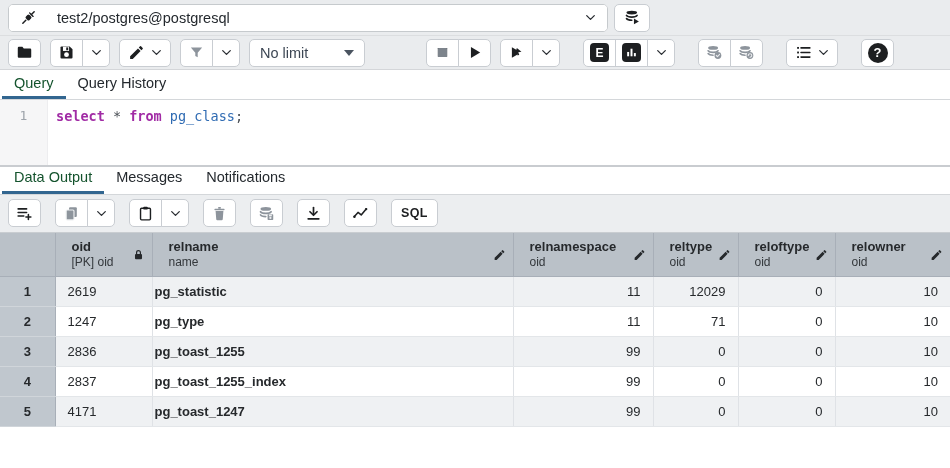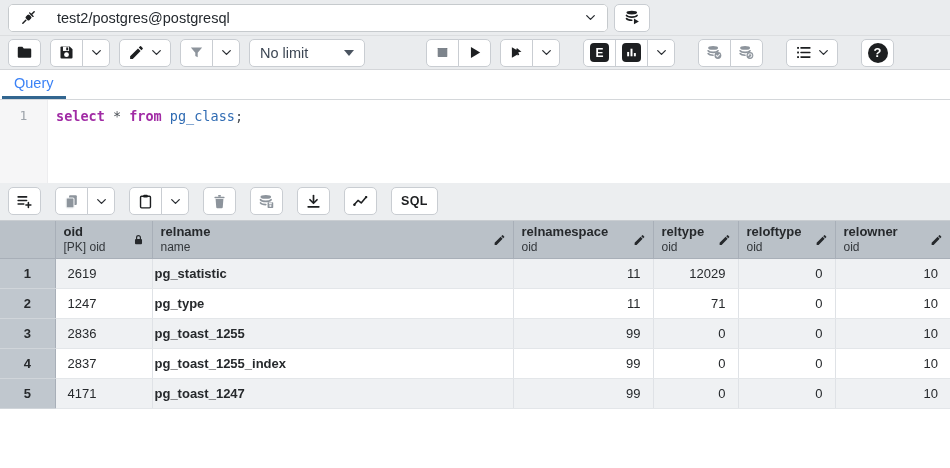--- a/index.html
+++ b/index.html
@@ -76,21 +76,21 @@
   
   .tabbar {
     height:30px; flex:0 0 30px; background:#fff; border-bottom:1px solid #d4d7da;
     display:flex; align-items:flex-end; padding:0 2px;
   }
   .tab {
     padding:0 12px; height:30px; display:flex; align-items:center;
     font-size:14.5px; color:#24292e; cursor:pointer;
     border-bottom:3px solid transparent;
   }
-  .tab.active { color:#3b82f6; border-bottom-color:#326690;margin-top:16px; }
+  .tab.active { color:#14532d; border-bottom-color:#326690;margin-top:16px; }
   
   .editor { flex:1 1 auto; display:flex; background:#fff; cursor:text; overflow:hidden; }
   .gutter {
     width:48px; flex:0 0 48px; background:#f6f6f7; border-right:1px solid #ededef;
     padding-top:8px; text-align:center;
     font-family:"DejaVu Sans Mono", monospace; font-size:13px; color:#9ea4ab;
   }
   .code-area { flex:1; padding:8px 0 0 8px;
     font-family:"DejaVu Sans Mono", monospace; font-size:13.5px; color:#3a3f44; }
   .code-line { white-space:pre; }
@@ -103,23 +103,23 @@
     height:38px; flex:0 0 38px; background:#eceef0;
     border-bottom:1px solid #c9cdd1;
     display:flex; align-items:center; padding:0 8px; gap:14px;
   }
   .sql-btn { font-size:12.5px; font-weight:bold; letter-spacing:0.3px; padding:0 9px; }
   
   .grid-wrap { flex:1 1 auto; overflow:hidden; background:#fff; }
   table.grid { border-collapse:collapse; table-layout:fixed; width:950px; font-size:13px; }
   .grid th, .grid td { overflow:hidden; white-space:nowrap; }
   .grid thead th {
-    background:#bac1c8; height:38px; vertical-align:middle;
+    background:#bac1c8; height:44px; vertical-align:middle;
     border-right:1px solid #a8afb8; border-bottom:1px solid #a8afb8;
-    text-align:left; position:relative; padding:2px 8px; cursor:pointer;
+    text-align:left; position:relative; padding:2px 16px; cursor:pointer;
   }
   .grid thead th.rownum-h { background:#bac1c8; }
   .hname { font-size:13px; font-weight:bold; color:#26292c; line-height:16px; }
   .htype { font-size:12px; font-weight:normal; color:#33373b; line-height:15px; }
   .hicon { position:absolute; right:7px; top:50%; transform:translateY(-50%); color:#26292c; }
   .grid tbody th {
     background:#c0c7ce; color:#26292c; font-weight:600; font-size:13px;
     border-right:1px solid #a8afb8; border-bottom:1px solid #d0d5da;
     text-align:center; cursor:pointer;
   }
@@ -330,31 +330,37 @@
     </div>
     <div class="btn-group gap-md">
       <button class="btn">
         <span class="badge-circle">?</span>
       </button>
     </div>
   </div>
 
   <div class="tabbar">
     <div class="tab active">Query</div>
+    <div class="tab">Query History</div>
   </div>
 
   <div class="editor">
     <div class="gutter">
       <span>1</span>
     </div>
     <div class="code-area">
       <div class="code-line"><span class="tok-kw">select</span> <span class="tok-op">*</span> <span class="tok-kw">from</span> <span class="tok-id">pg_class</span><span class="tok-op">;</span></div>
     </div>
   </div>
 
+  <div class="tabbar output-tabbar">
+    <div class="tab active">Data Output</div>
+    <div class="tab">Messages</div>
+    <div class="tab">Notifications</div>
+  </div>
 
   <div class="out-toolbar">
     <div class="btn-group">
       <button class="btn">
         <span>
           <svg class="i" viewBox="0 0 24 24">
               <path d="M3 5.5h12M3 10.5h12M3 15.5h8" stroke="#1d1f21" stroke-width="2.2" stroke-linecap="round"></path>
               <path d="M17.5 13.5v7M14 17h7" stroke="#1d1f21" stroke-width="2.2" stroke-linecap="round"></path>
             </svg>
         </span>

